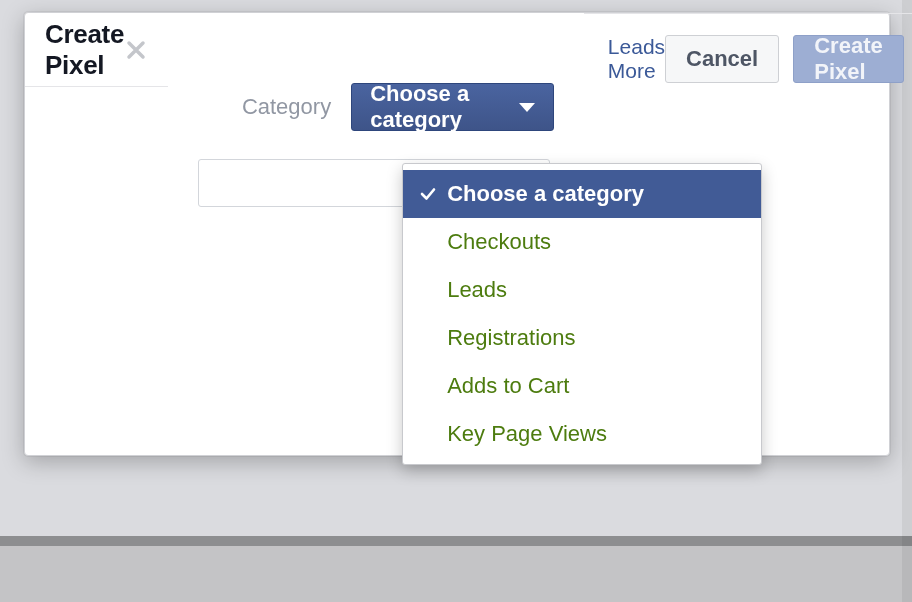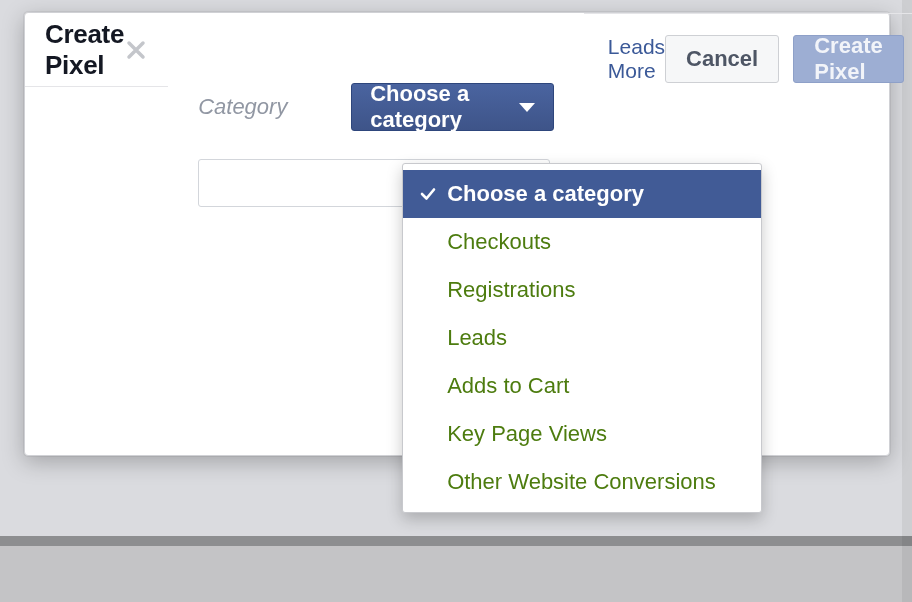--- a/index.html
+++ b/index.html
@@ -65,24 +65,24 @@
     padding: 70px 30px 30px 30px;
   }
 
   .form-row {
     display: flex;
     align-items: center;
     margin-bottom: 28px;
   }
   .form-label {
     width: 200px;
+    text-align: right;
     padding-right: 20px;
     font-size: 22px;
     color: #9197a3;
-    font-style: italic;
   }
   .name-input {
     flex: 1;
     height: 48px;
     border: 1px solid #d3d6db;
     border-radius: 3px;
     font-size: 20px;
     padding: 0 12px;
     margin-right: 4px;
   }
@@ -238,37 +238,33 @@
             </svg>
         </span>
         <span>Choose a category</span>
       </div>
       <div class="dropdown-item">
         <span class="check"></span>
         <span>Checkouts</span>
       </div>
       <div class="dropdown-item">
         <span class="check"></span>
+        <span>Leads</span>
+      </div>
+      <div class="dropdown-item">
+        <span class="check"></span>
         <span>Registrations</span>
       </div>
       <div class="dropdown-item">
         <span class="check"></span>
-        <span>Leads</span>
-      </div>
-      <div class="dropdown-item">
-        <span class="check"></span>
         <span>Adds to Cart</span>
       </div>
       <div class="dropdown-item">
         <span class="check"></span>
         <span>Key Page Views</span>
-      </div>
-      <div class="dropdown-item">
-        <span class="check"></span>
-        <span>Other Website Conversions</span>
       </div>
     </div>
 
   </div>
 
   <div class="dialog-footer">
     <div class="learn-more">Leads More</div>
     <div class="footer-btns">
       <div class="btn btn-cancel">Cancel</div>
       <div class="btn btn-primary-disabled">Create Pixel</div>

